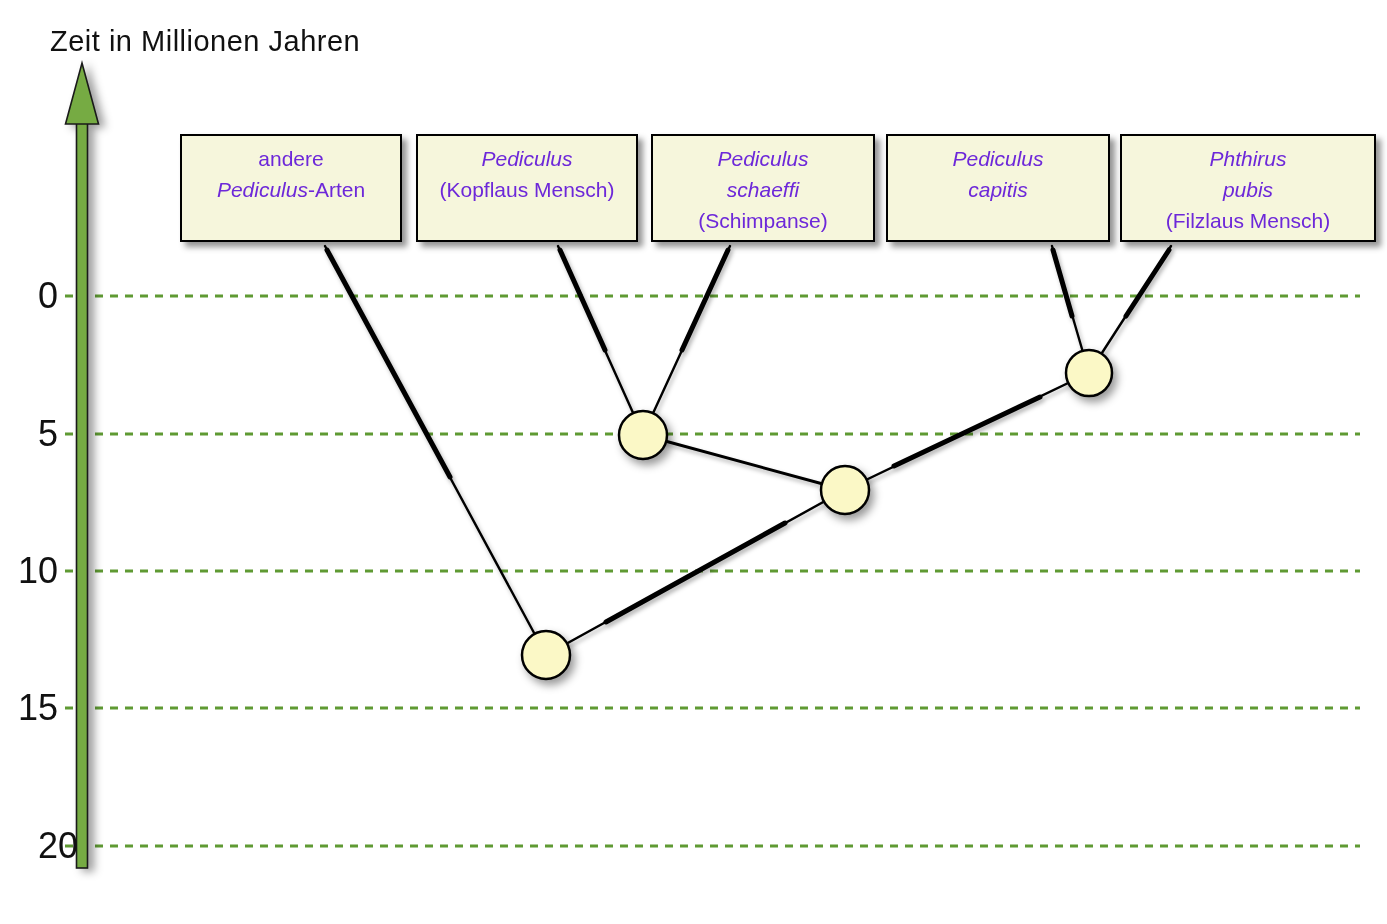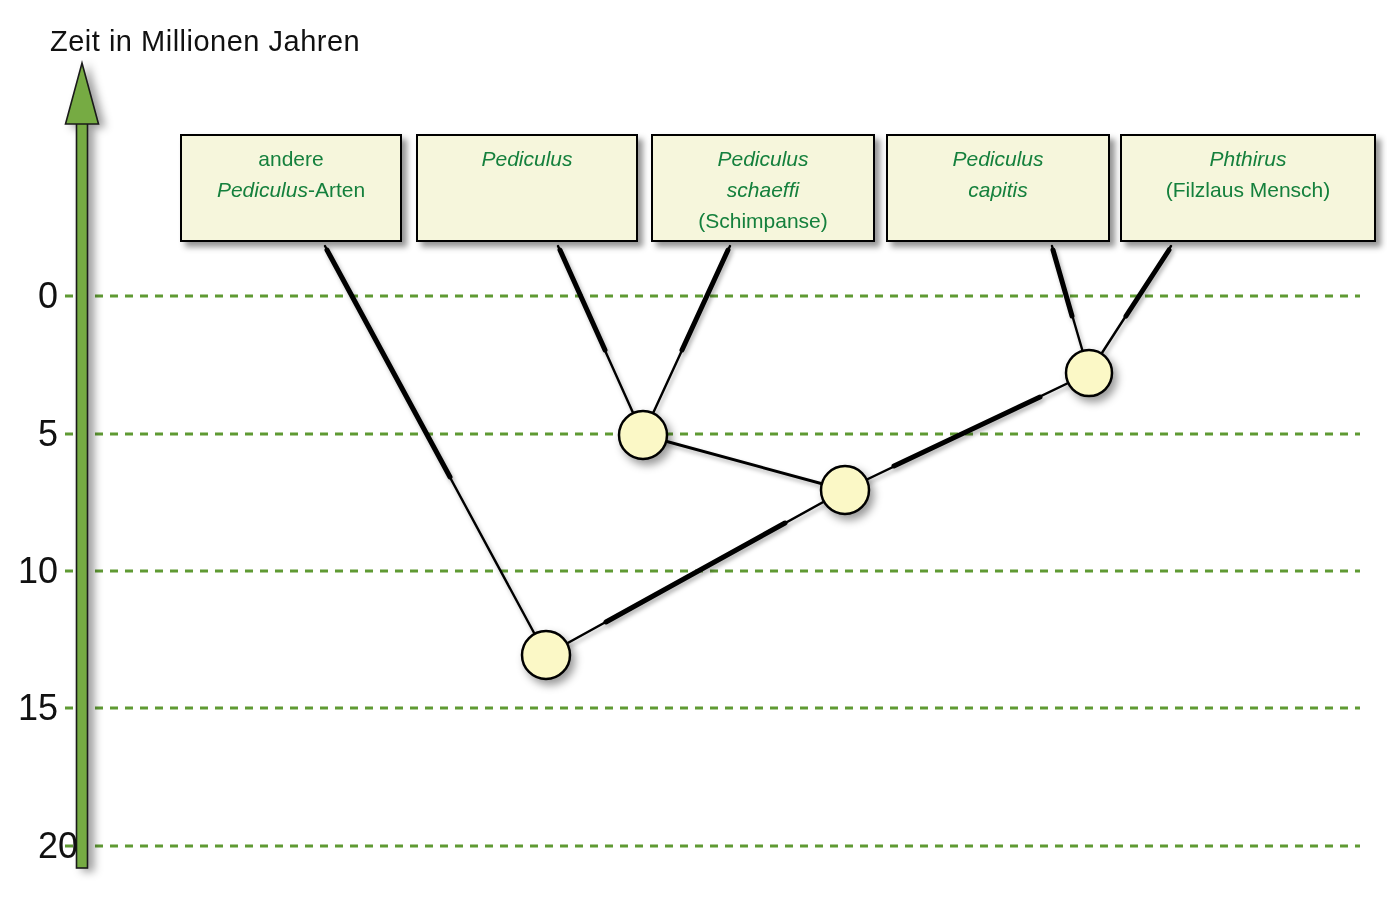--- a/index.html
+++ b/index.html
@@ -40,21 +40,21 @@
     top: 134px;
     height: 108px;
     box-sizing: border-box;
     background: #f6f6dc;
     border: 2px solid #000000;
     box-shadow: 5px 5px 6px rgba(0,0,0,0.42);
     text-align: center;
     font-size: 21px;
     line-height: 31px;
     padding-top: 7px;
-    color: #15803d;
+    color: #6d28d9;
   }
   .box-1 { left: 180px;  width: 222px; }
   .box-2 { left: 416px;  width: 222px; }
   .box-3 { left: 651px;  width: 224px; }
   .box-4 { left: 886px;  width: 224px; }
   .box-5 { left: 1120px; width: 256px; }
   .it { font-style: italic; }
 
   svg.diagram { position: absolute; left: 0; top: 0; }
   .grid line {
@@ -142,31 +142,33 @@
   <div class="tick tick-15">15</div>
   <div class="tick tick-20">20</div>
 
   <div class="species-box box-1">
     <div><span>andere</span></div>
     <div><span class="it">Pediculus</span><span>-Arten</span></div>
   </div>
 
   <div class="species-box box-2">
     <div class="it"><span>Pediculus</span></div>
+    <div><span>(Kopflaus Mensch)</span></div>
   </div>
 
   <div class="species-box box-3">
     <div class="it"><span>Pediculus</span></div>
     <div class="it"><span>schaeffi</span></div>
     <div><span>(Schimpanse)</span></div>
   </div>
 
   <div class="species-box box-4">
     <div class="it"><span>Pediculus</span></div>
     <div class="it"><span>capitis</span></div>
   </div>
 
   <div class="species-box box-5">
     <div class="it"><span>Phthirus</span></div>
+    <div class="it"><span>pubis</span></div>
     <div><span>(Filzlaus Mensch)</span></div>
   </div>
 
 </div>
 
 </body></html>

